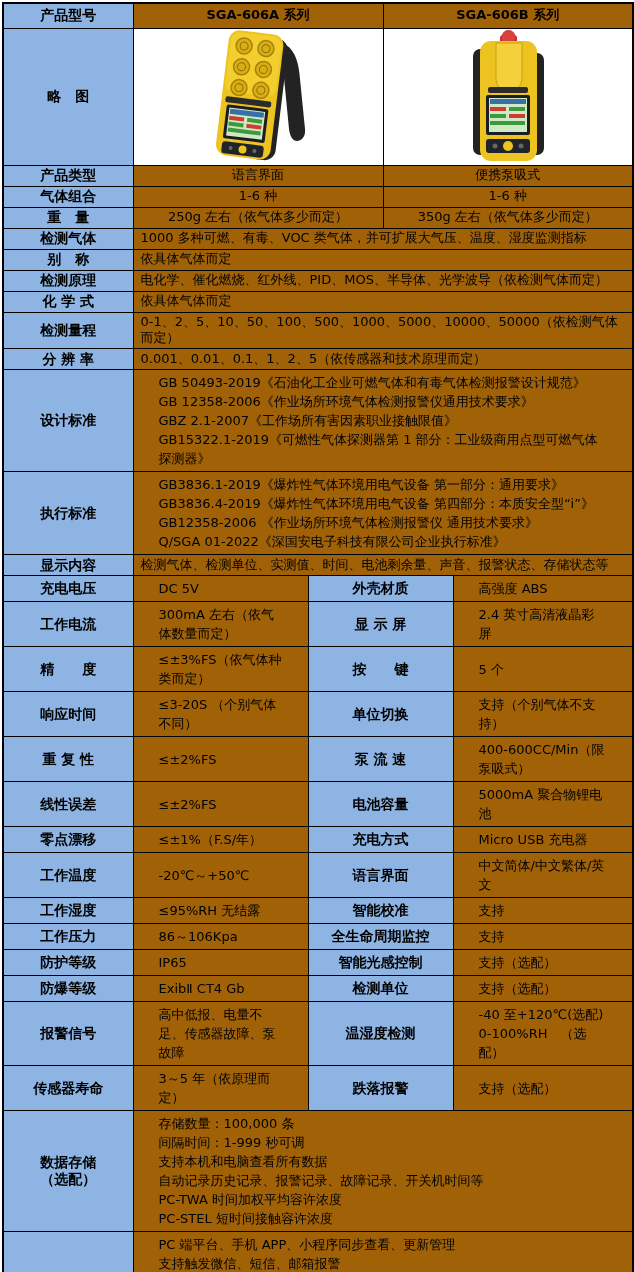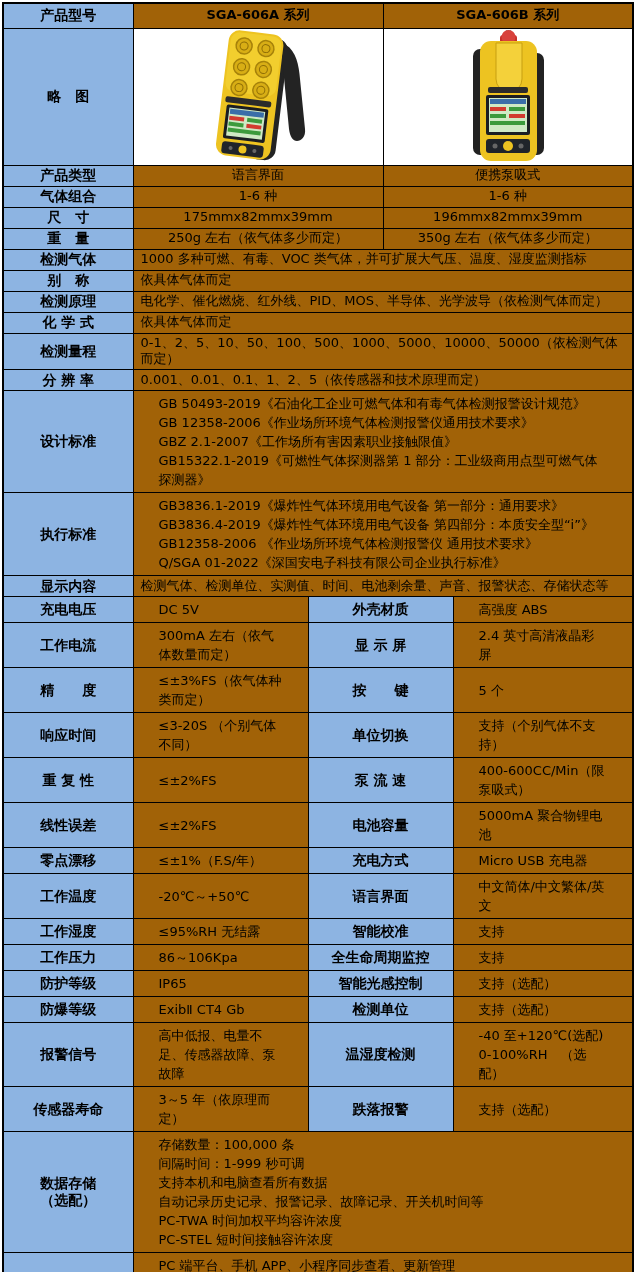--- a/index.html
+++ b/index.html
@@ -108,25 +108,20 @@
           <td class="lbl">产品类型</td>
           <td class="val c" colspan="2">语言界面</td>
           <td class="val c" colspan="2">便携泵吸式</td>
         </tr>
         <tr class="std">
           <td class="lbl">气体组合</td>
           <td class="val c" colspan="2">1-6 种</td>
           <td class="val c" colspan="2">1-6 种</td>
         </tr>
         <tr class="std">
-          <td class="lbl">尺　寸</td>
-          <td class="val c" colspan="2">175mmx82mmx39mm</td>
-          <td class="val c" colspan="2">196mmx82mmx39mm</td>
-        </tr>
-        <tr class="std">
           <td class="lbl">重　量</td>
           <td class="val c" colspan="2">250g 左右（依气体多少而定）</td>
           <td class="val c" colspan="2">350g 左右（依气体多少而定）</td>
         </tr>
         <tr class="std">
           <td class="lbl">检测气体</td>
           <td class="val" colspan="4">1000 多种可燃、有毒、VOC 类气体，并可扩展大气压、温度、湿度监测指标</td>
         </tr>
         <tr class="std">
           <td class="lbl">别　称</td>

